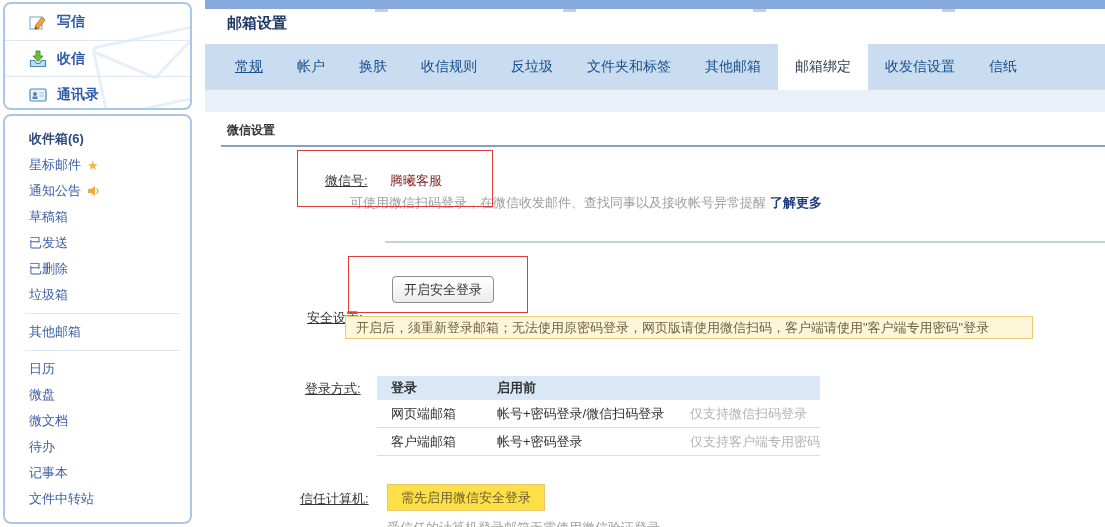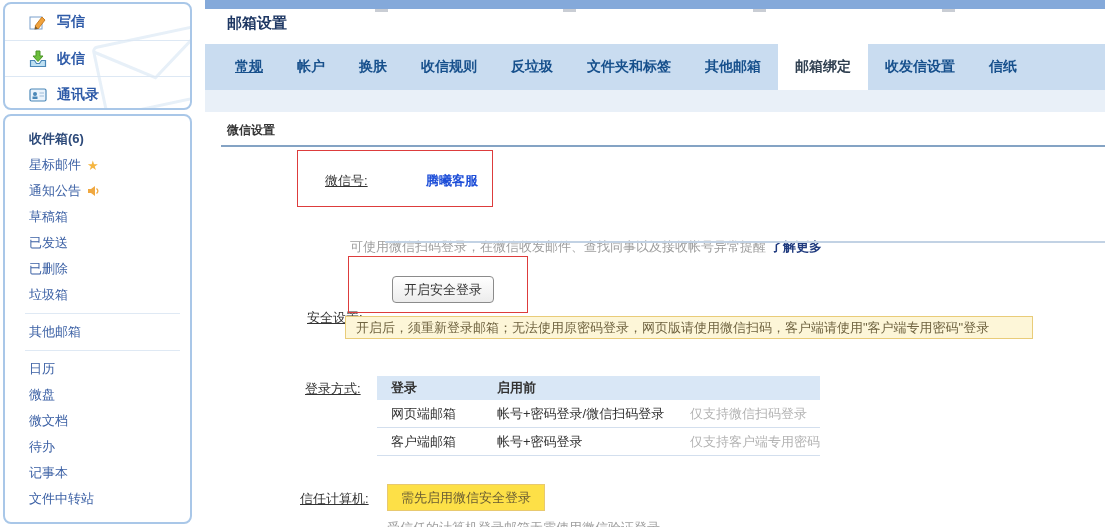--- a/index.html
+++ b/index.html
@@ -25,32 +25,32 @@
   .star-glyph { color:#f5b540; font-size:13px; }
 
   
   #topbar { position:absolute; left:205px; right:0; top:0; height:9px; background:#84a9da; }
   .dash { position:absolute; top:9px; width:13px; height:3px; background:#c9cdd4; }
   #page-title { position:absolute; left:227px; top:14px; font-size:15px;
                 font-weight:bold; color:#1f3864; }
   #tabbar { position:absolute; left:205px; right:0; top:44px; height:46px;
             background:#c9dcf0; display:flex; align-items:stretch; padding-left:13px; }
   .tab { display:flex; align-items:center; padding:0 17px; font-size:14px;
-         font-weight:bold; color:#17508c; cursor:pointer; white-space:nowrap;justify-content:flex-end; }
+         font-weight:normal; color:#17508c; cursor:pointer; white-space:nowrap;justify-content:flex-end; }
   .tab.underlined .tab-text { text-decoration:underline; }
   .tab.active { background:#fff; color:#2f3f50; }
   #substrip { position:absolute; left:205px; right:0; top:90px; height:22px; background:#e9f0f8; }
 
   #section-heading { position:absolute; left:227px; top:122px; font-size:12px;
                      font-weight:bold; color:#333; }
   .divider1 { position:absolute; left:221px; right:0; top:145px; height:2px; background:#84a3c4; }
   .divider2 { position:absolute; left:385px; right:0; top:241px; height:2px; background:#c2d2e4; }
 
   .form-label { position:absolute; font-size:13px; color:#333;text-decoration:underline; }
-  .green-value { position:absolute; font-size:13px; font-weight:bold; color:#1d4ed8;margin-left:36px; }
+  .green-value { position:absolute; font-size:13px; font-weight:normal; color:#7f1d1d; }
   .gray-desc { position:absolute; font-size:13px; color:#9e9e9e; white-space:nowrap; }
   .learn-more { color:#1f3a7e; font-weight:bold; cursor:pointer; margin-left:4px; }
 
   .annotation { position:absolute; border:1px solid #dd3c3c; }
   #annot1 { left:297px; top:150px; width:196px; height:57px; }
   #annot2 { left:348px; top:256px; width:180px; height:57px; }
 
   #security-btn { position:absolute; left:392px; top:276px; width:102px; height:27px;
                   border:1px solid #8b8b8b; border-radius:4px;
                   background:linear-gradient(#ffffff,#ececec);
@@ -205,21 +205,21 @@
         <span class="tab-text">信纸</span>
       </div>
   </div>
   <div id="substrip"></div>
 
   <div id="section-heading">微信设置</div>
   <div class="divider1"></div>
 
   <div class="form-label" style="left:325px; top:172px;">微信号:</div>
   <div class="green-value" style="left:390px; top:172px;">腾曦客服</div>
-  <div class="gray-desc" style="left:350px; top:194px;margin-top:44px;">
+  <div class="gray-desc" style="left:350px; top:194px;">
     <span>可使用微信扫码登录，在微信收发邮件、查找同事以及接收帐号异常提醒</span><span class="learn-more">了解更多</span>
   </div>
   <div class="annotation" id="annot1"></div>
 
   <div class="divider2"></div>
 
   <div class="form-label" style="left:307px; top:283px;margin-top:26px;">安全设置:</div>
   <div id="security-btn">开启安全登录</div>
   <div class="annotation" id="annot2"></div>
   <div id="warning-strip">开启后，须重新登录邮箱；无法使用原密码登录，网页版请使用微信扫码，客户端请使用"客户端专用密码"登录</div>

